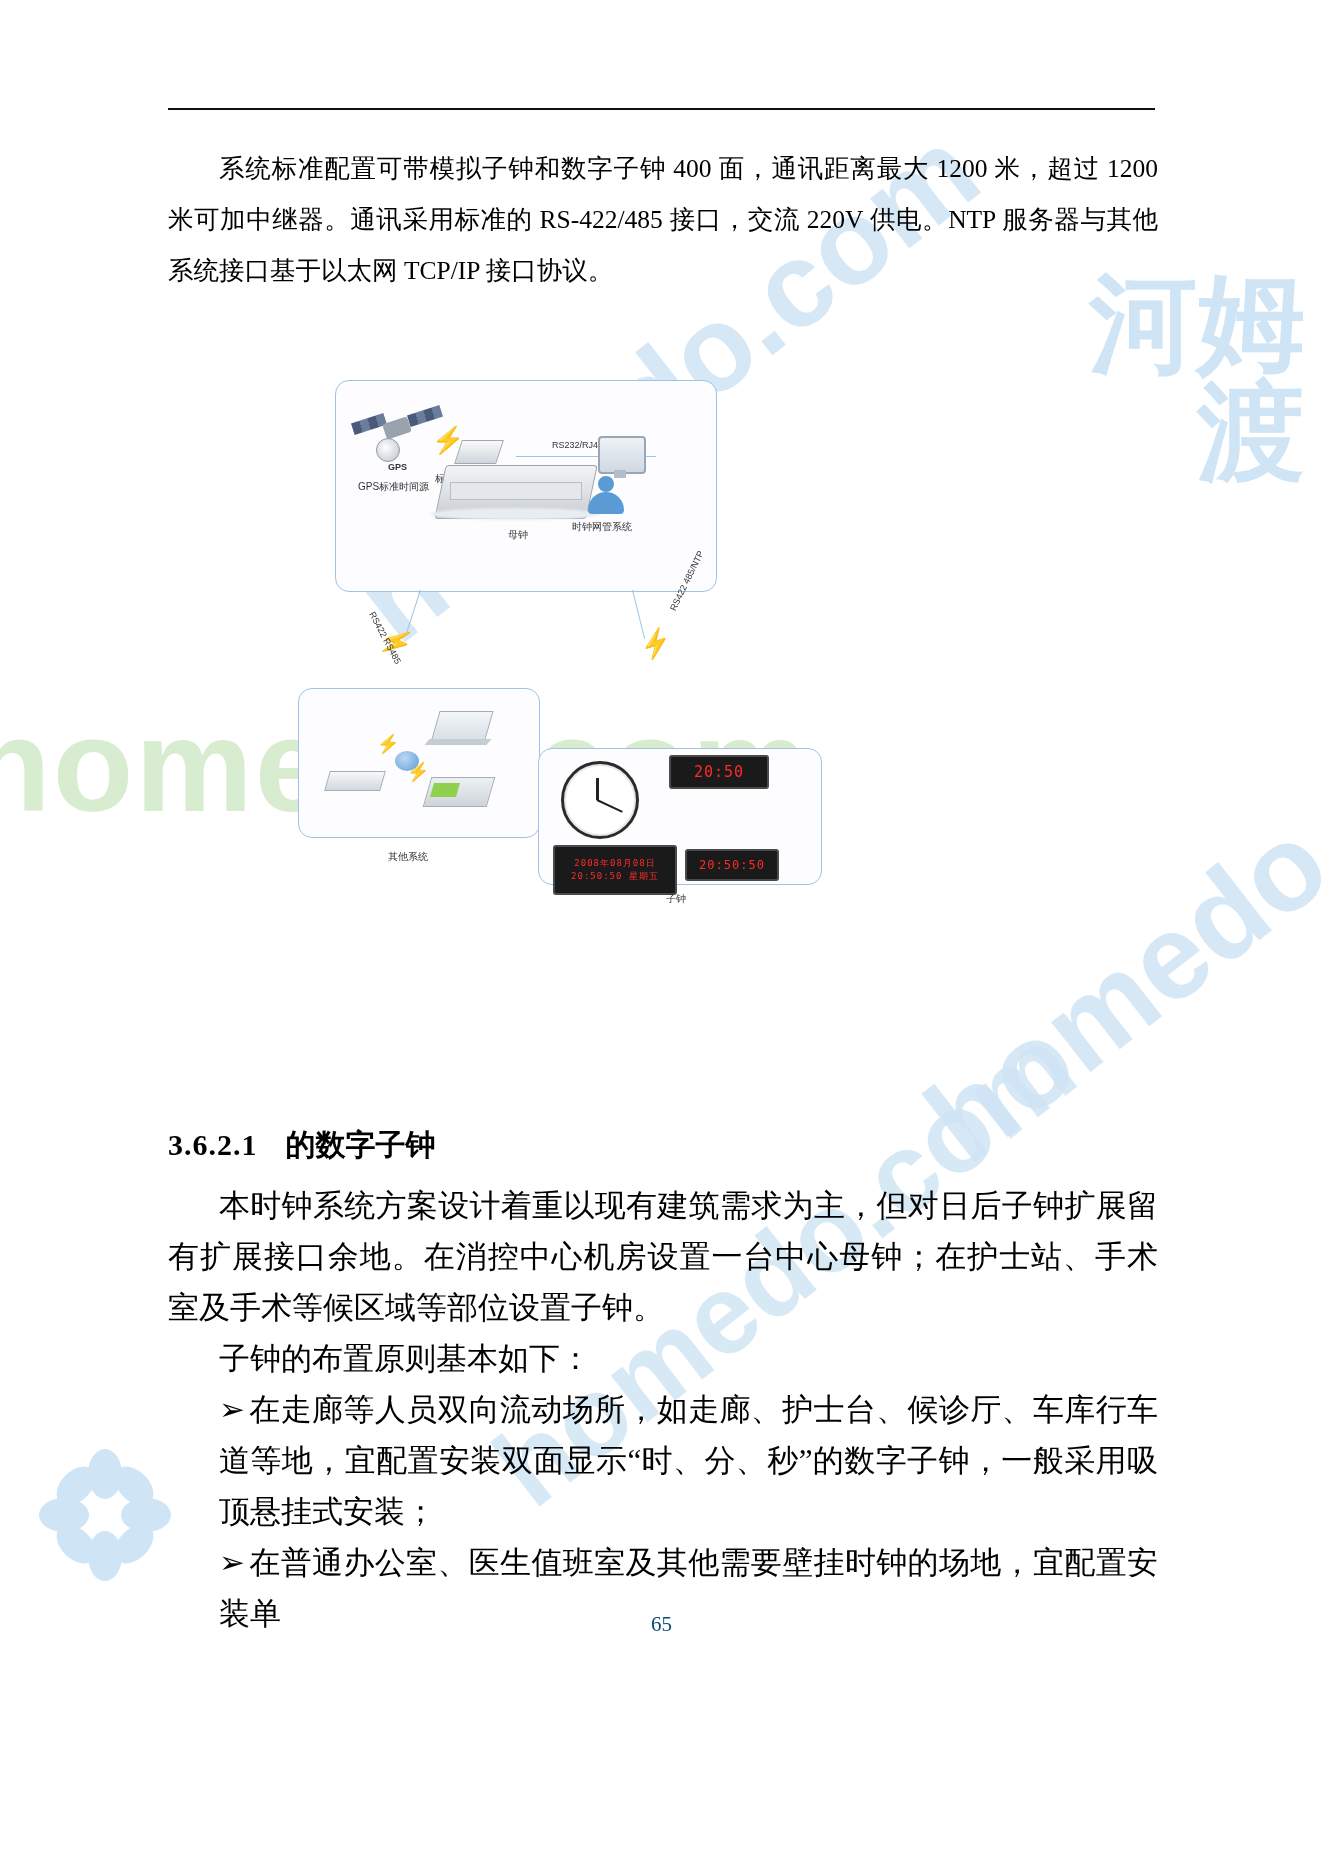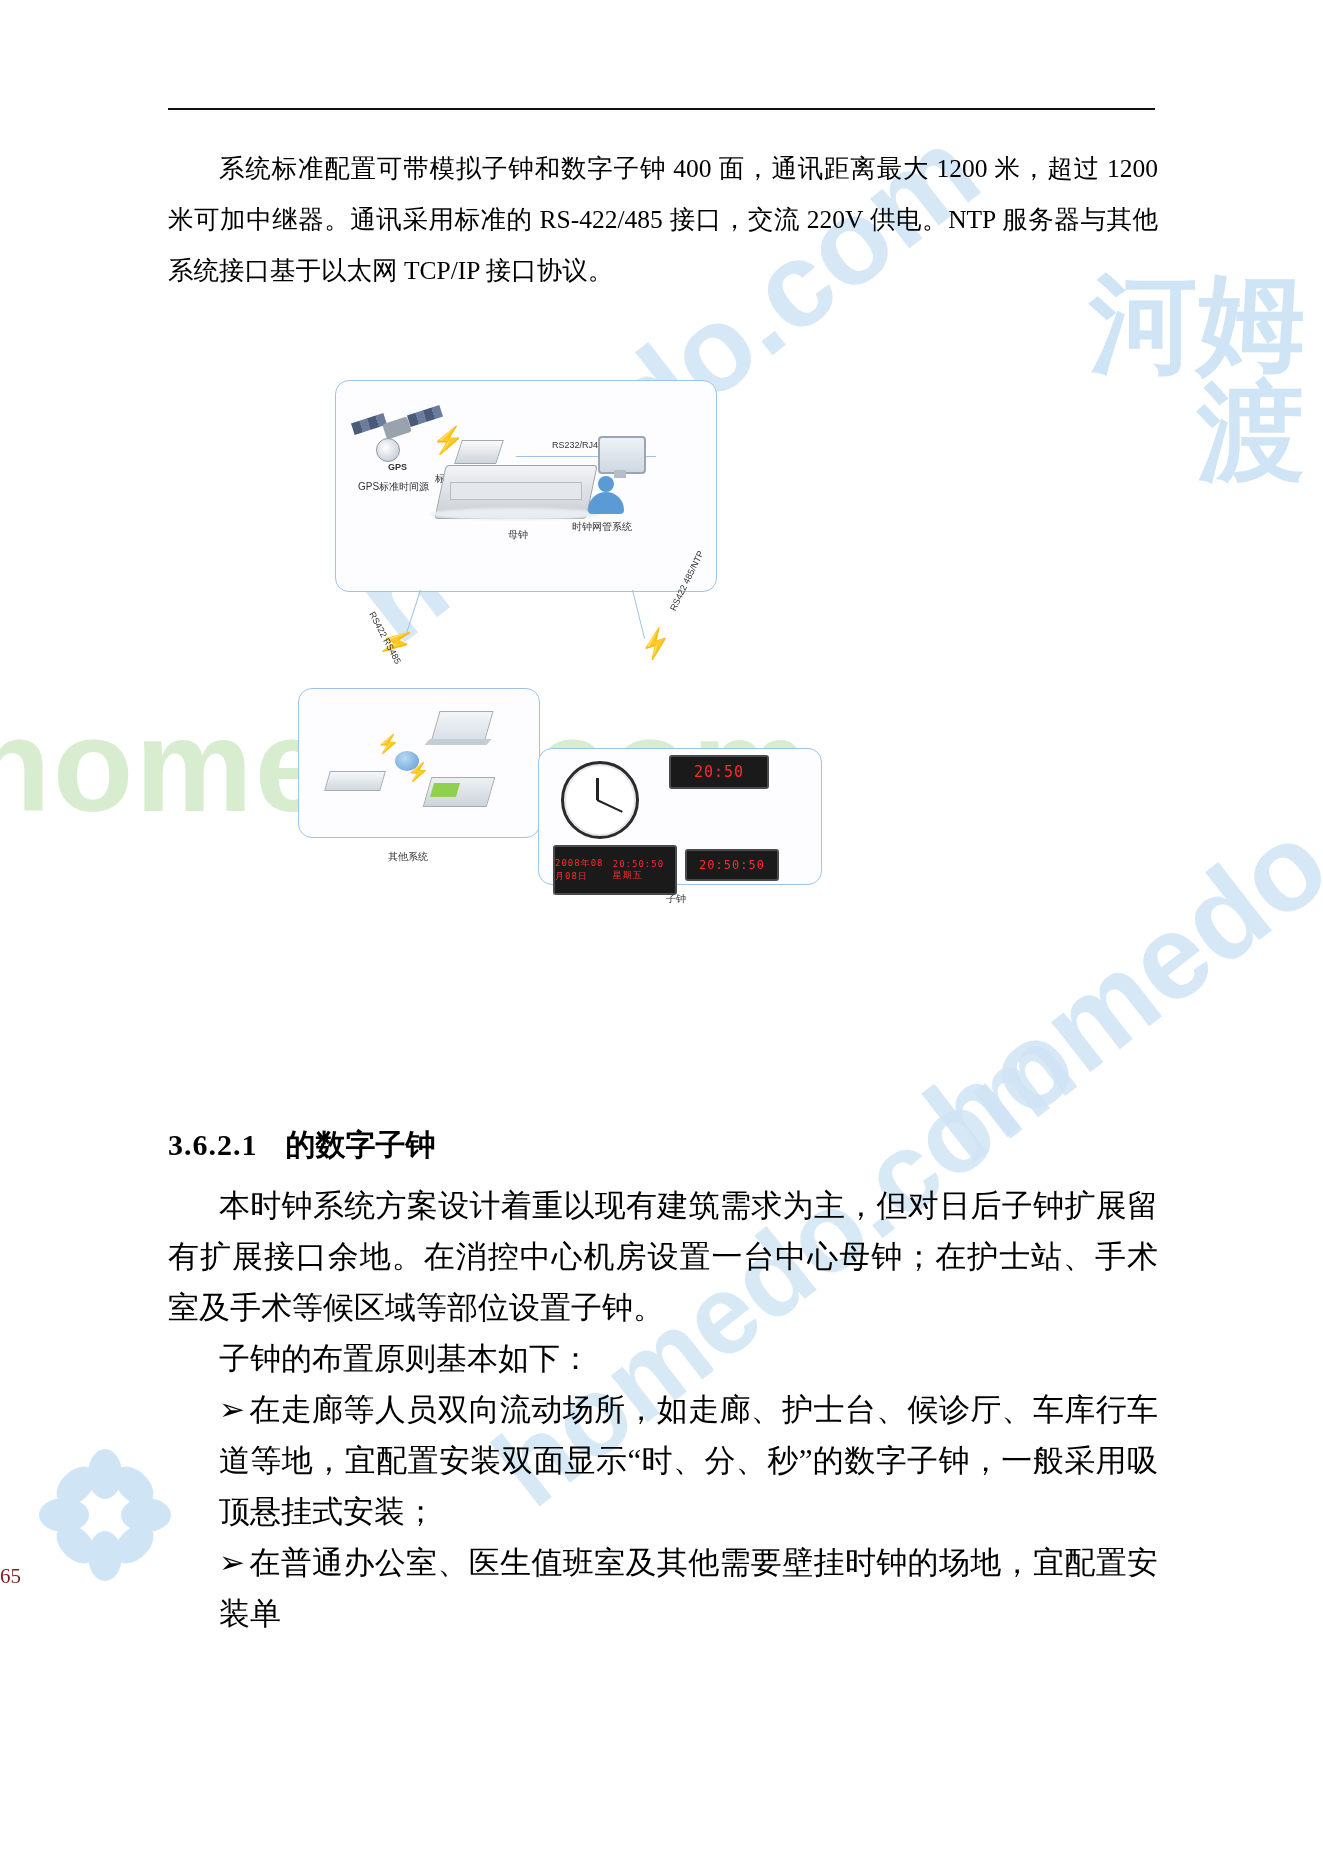--- a/index.html
+++ b/index.html
@@ -305,21 +305,21 @@
     border: 2px solid #4a4a4a;
     border-radius: 3px;
     color: #ff2b2b;
     font-family: "DejaVu Sans Mono", monospace;
     display: flex;
     align-items: center;
     justify-content: center;
     letter-spacing: 1px;
   }
   .led-1 { left: 130px; top: 6px; width: 96px; height: 30px; font-size: 15px; }
-  .led-2 { left: 14px; top: 96px; width: 120px; height: 46px; font-size: 9px; flex-direction: row; gap: 0; }
+  .led-2 { left: 14px; top: 96px; width: 120px; height: 46px; font-size: 9px; flex-direction: column; gap: 0; }
   .led-3 { left: 146px; top: 100px; width: 90px; height: 28px; font-size: 12px; }
 
   
   .heading {
     position: absolute;
     left: 168px;
     top: 1125px;
     font-size: 30px;
     font-weight: bold;
     color: #000;
@@ -351,24 +351,24 @@
     display: inline-block;
     width: 30px;
     color: #000;
   }
 
   
   .page-num {
     position: absolute;
     left: 0;
     right: 0;
-    top: 1564px;
-    text-align: left;
+    top: 1612px;
+    text-align: center;
     font-size: 21px;
-    color: #7f1d1d;
+    color: #0c4a6e;
     font-family: "Liberation Serif", serif;
   }
 </style>
 </head>
 <body>
 
 <div class="page">
 
   <div class="wm wm-green-big">homedo.com</div>
   <div class="wm wm-blue-diag">homedo.com</div>

